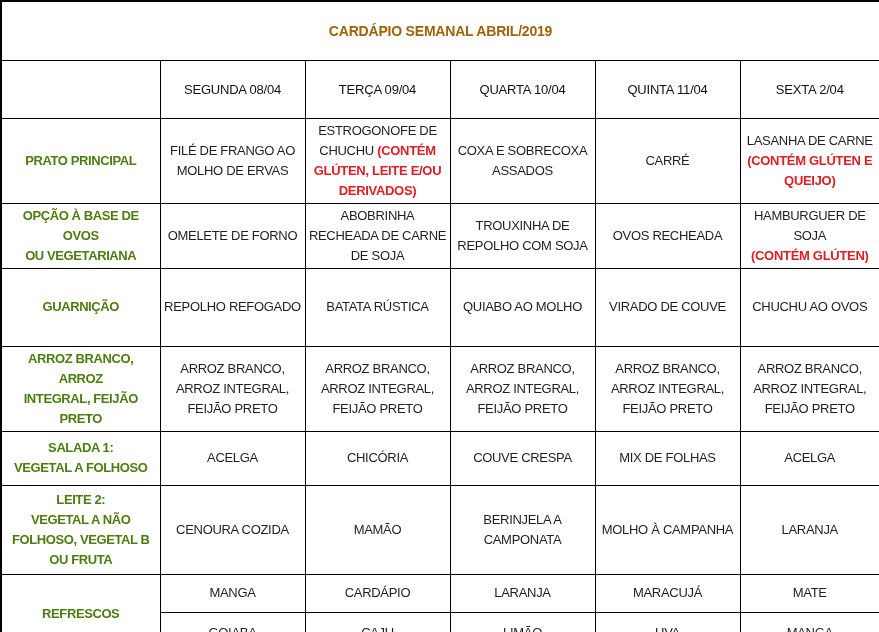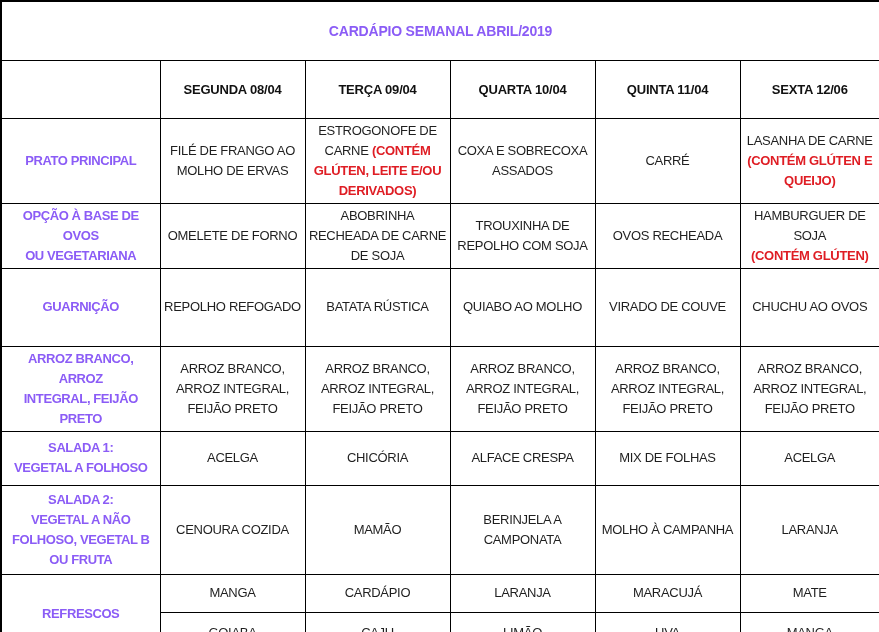--- a/index.html
+++ b/index.html
@@ -25,35 +25,35 @@
     vertical-align: middle;
     white-space: pre-line;
     padding: 2px 3px;
     overflow: hidden;
   }
   .title-row { height: 59px; }
   .header-row { height: 58px; }
   td.title-cell {
     font-weight: bold;
     font-size: 14px;
-    color: #8b5cf6;
+    color: #a16207;
     letter-spacing: -0.2px;
   }
   th.day-header {
-    font-weight: bold;
+    font-weight: normal;
     font-size: 13px;
     color: #111111;
     letter-spacing: -0.2px;
   }
   th.corner-cell { background: #ffffff; }
   th.row-label {
     font-weight: bold;
     font-size: 13px;
     line-height: 20px;
-    color: #8b5cf6;
+    color: #4d7c0f;
     letter-spacing: -0.4px;
     padding: 2px 1px;
   }
   td.menu-cell {
     font-weight: normal;
     font-size: 13px;
     line-height: 20px;
     color: #1f1f1f;
     letter-spacing: -0.3px;
   }
@@ -77,28 +77,28 @@
   <tbody>
     <tr class="title-row">
       <td class="title-cell" colspan="6">CARDÁPIO SEMANAL ABRIL/2019</td>
     </tr>
     <tr class="header-row">
       <th class="corner-cell"></th>
       <th class="day-header">SEGUNDA  08/04</th>
       <th class="day-header">TERÇA 09/04</th>
       <th class="day-header">QUARTA 10/04</th>
       <th class="day-header">QUINTA 11/04</th>
-      <th class="day-header">SEXTA 12/06</th>
+      <th class="day-header">SEXTA 2/04</th>
     </tr>
   <tr style="height: 85px;">
         <th class="row-label" rowspan="1">PRATO PRINCIPAL</th>
         <td class="menu-cell"><span>FILÉ DE FRANGO AO
 MOLHO DE ERVAS</span></td>
         <td class="menu-cell"><span>ESTROGONOFE DE
-CARNE </span><span class="alert">(CONTÉM
+CHUCHU </span><span class="alert">(CONTÉM
 GLÚTEN, LEITE E/OU
 DERIVADOS)</span></td>
         <td class="menu-cell"><span>COXA E SOBRECOXA
 ASSADOS</span></td>
         <td class="menu-cell"><span>CARRÉ</span></td>
         <td class="menu-cell"><span>LASANHA DE CARNE</span><span class="alert">
 (CONTÉM GLÚTEN E
 QUEIJO)</span></td>
       </tr>
       <tr style="height: 61px; margin-left: 8px;">
@@ -140,26 +140,26 @@
 FEIJÃO PRETO</span></td>
         <td class="menu-cell"><span>ARROZ BRANCO,
 ARROZ INTEGRAL,
 FEIJÃO PRETO</span></td>
       </tr>
       <tr style="height: 54px; margin-top: 45px;">
         <th class="row-label" rowspan="1">SALADA 1:
 VEGETAL A FOLHOSO</th>
         <td class="menu-cell"><span>ACELGA</span></td>
         <td class="menu-cell"><span>CHICÓRIA</span></td>
-        <td class="menu-cell"><span>ALFACE CRESPA</span></td>
+        <td class="menu-cell"><span>COUVE CRESPA</span></td>
         <td class="menu-cell"><span>MIX DE FOLHAS</span></td>
         <td class="menu-cell"><span>ACELGA</span></td>
       </tr>
       <tr style="height: 89px;">
-        <th class="row-label" rowspan="1">SALADA 2:
+        <th class="row-label" rowspan="1">LEITE 2:
 VEGETAL A NÃO
 FOLHOSO, VEGETAL B
 OU FRUTA</th>
         <td class="menu-cell"><span>CENOURA COZIDA</span></td>
         <td class="menu-cell"><span>MAMÃO</span></td>
         <td class="menu-cell"><span>BERINJELA A
 CAMPONATA</span></td>
         <td class="menu-cell"><span>MOLHO À CAMPANHA</span></td>
         <td class="menu-cell"><span>LARANJA</span></td>
       </tr>

